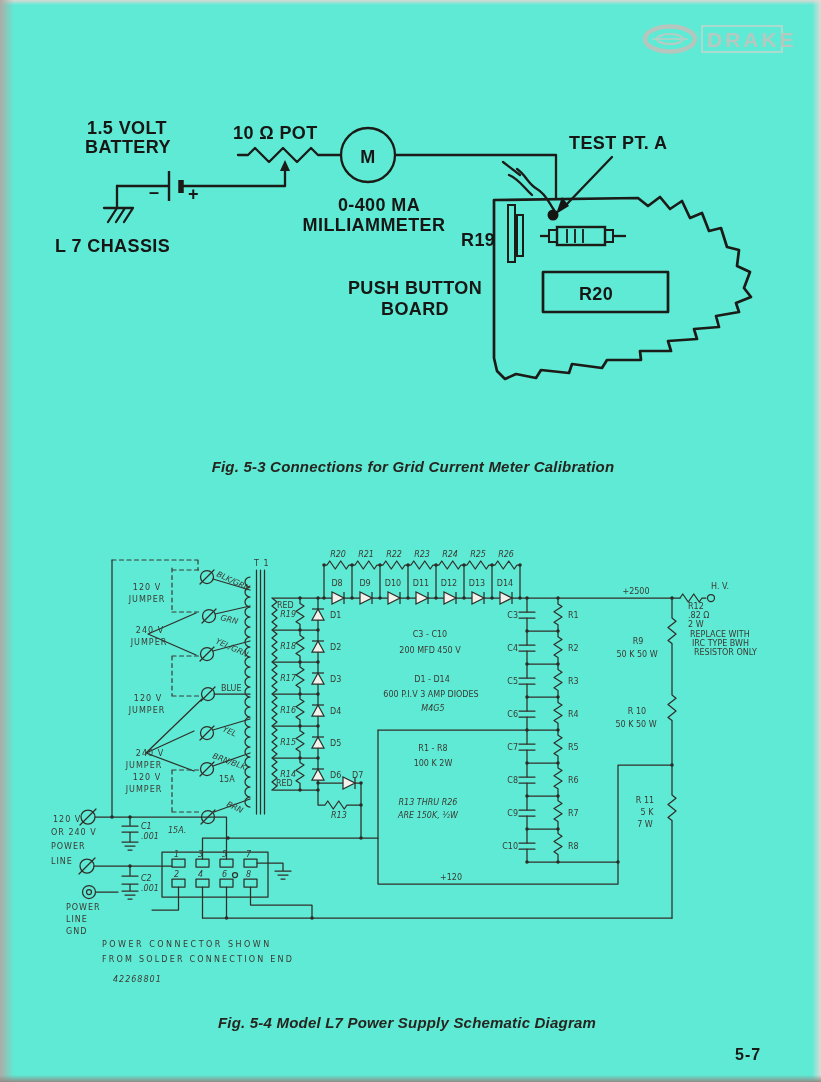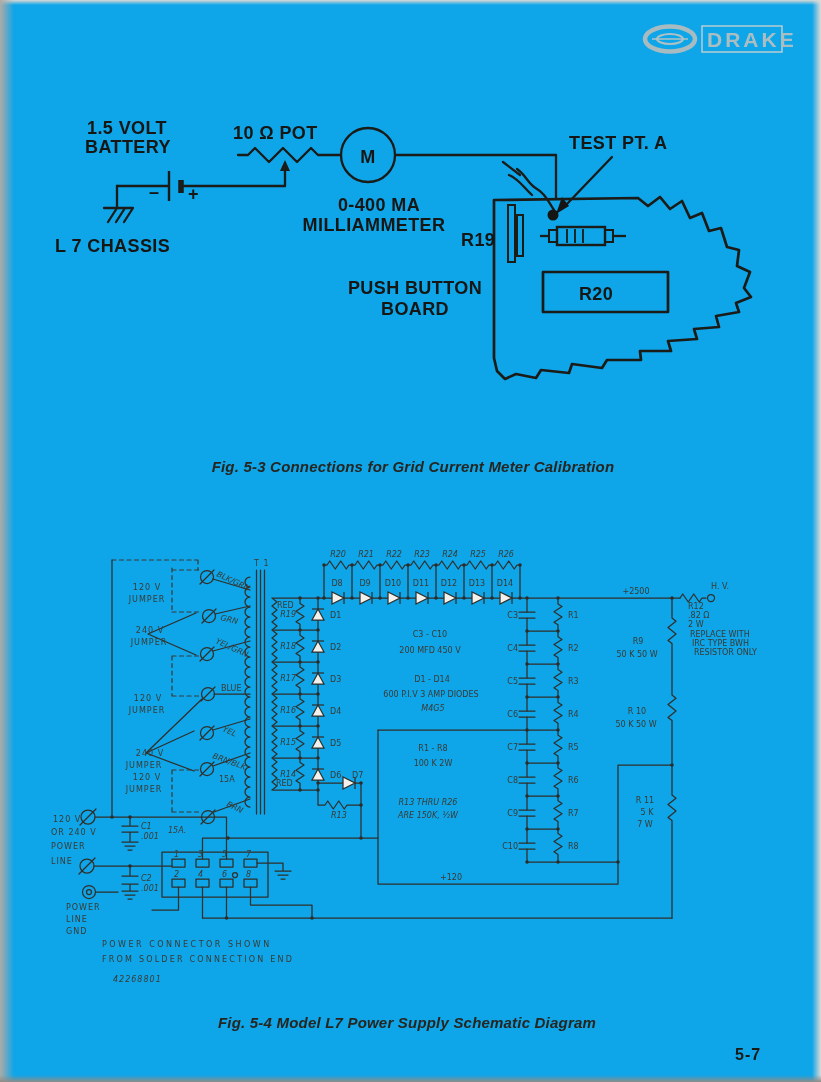--- a/index.html
+++ b/index.html
@@ -1,16 +1,16 @@
 <!DOCTYPE html>
 <html><head>
 <meta charset="utf-8">
 <style>
   html,body{margin:0;padding:0;background:#888;}
-  .page{position:relative;width:821px;height:1082px;background:#0ea5e9;overflow:hidden;
+  .page{position:relative;width:821px;height:1082px;background:#5eead4;overflow:hidden;
         font-family:"Liberation Sans",sans-serif;}
   .edge-left{position:absolute;left:0;top:0;bottom:0;width:14px;
              background:linear-gradient(90deg,#aeaba6,rgba(243,241,236,0));}
   .edge-top{position:absolute;left:0;top:0;right:0;height:5px;
             background:linear-gradient(180deg,#dcd9d4,rgba(243,241,236,0));}
   .edge-right{position:absolute;right:0;top:0;bottom:0;width:9px;
               background:linear-gradient(270deg,#dedbd6,rgba(243,241,236,0));}
   .edge-bottom{position:absolute;left:0;right:0;bottom:0;height:7px;
                background:linear-gradient(0deg,#8f8c87,rgba(243,241,236,0));}
   svg{position:absolute;left:0;top:0;}

